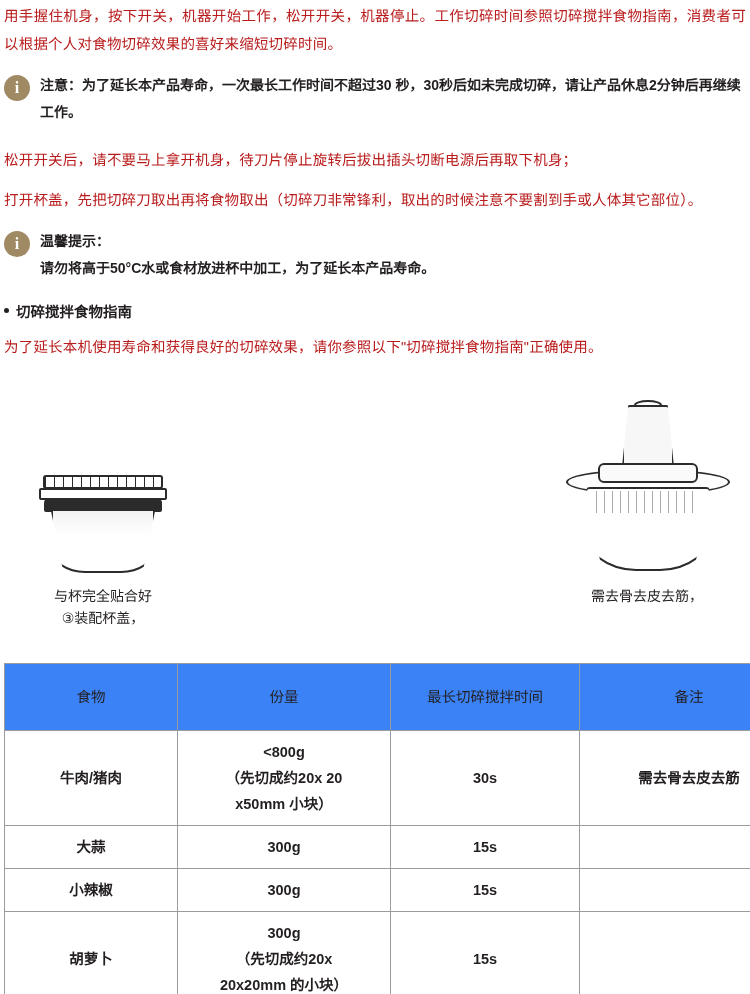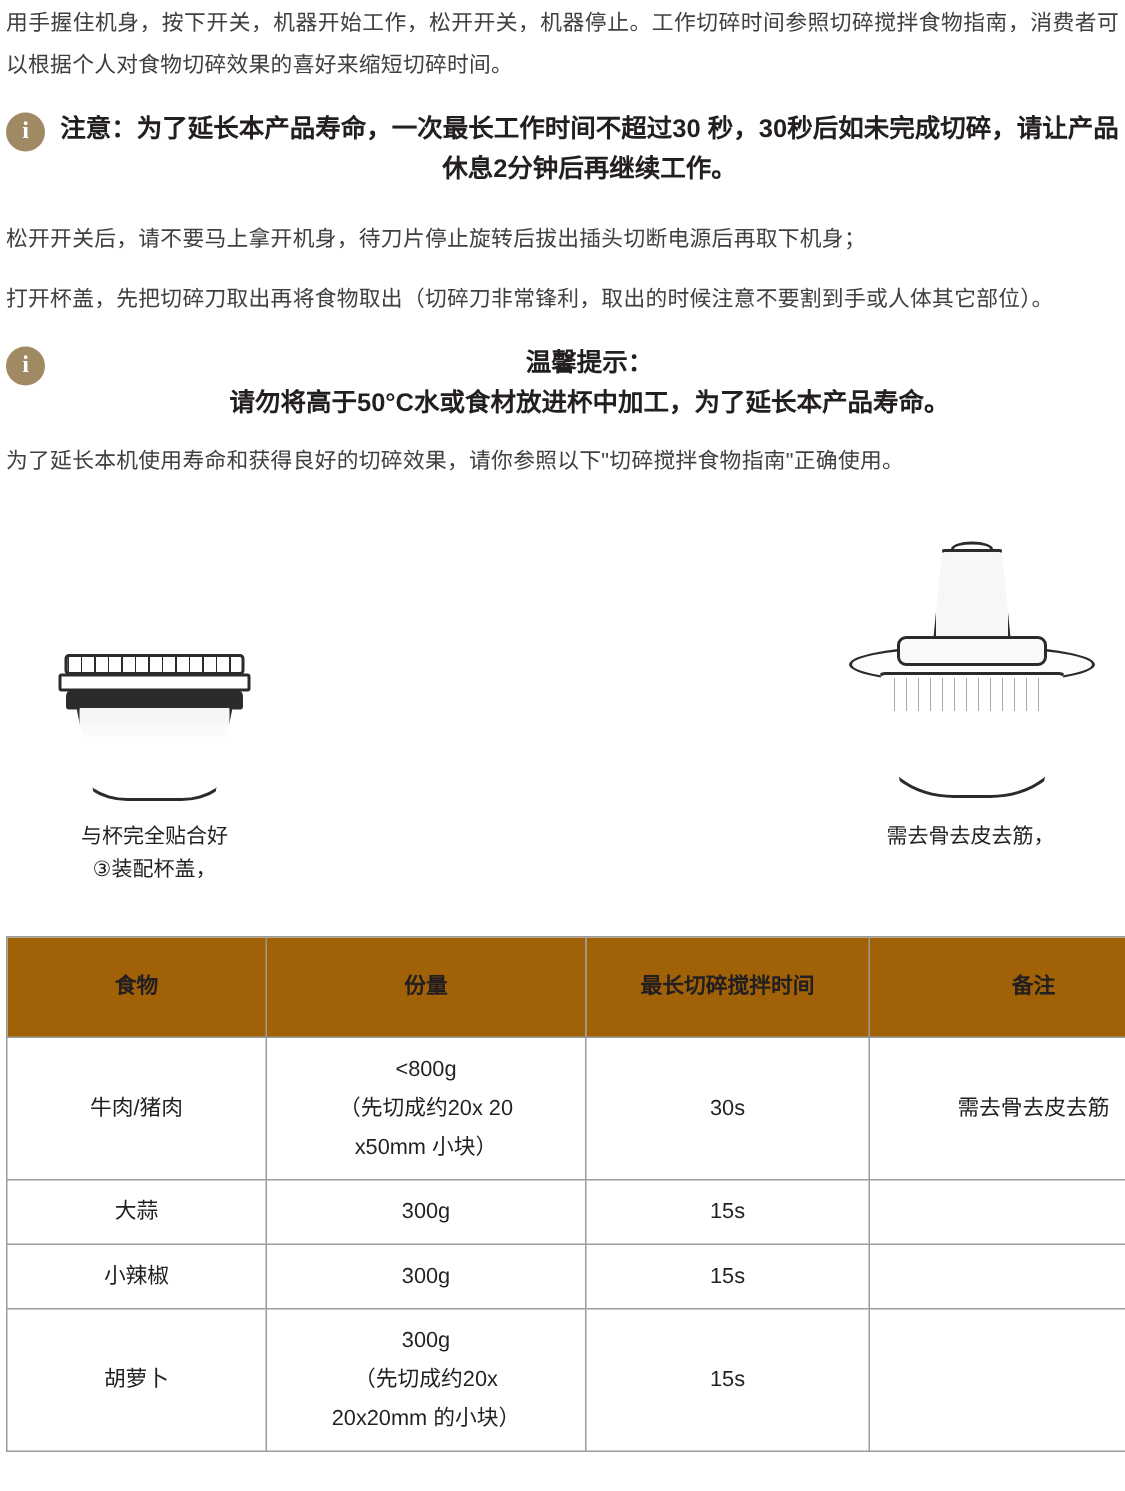--- a/index.html
+++ b/index.html
@@ -16,21 +16,21 @@
   }
   .page {
     position: relative;
     width: 750px;
     box-sizing: border-box;
     padding: 0 0 0 0;
   }
   .para {
     font-size: 14.5px;
     line-height: 28px;
-    color: #404040;
+    color: #b91c1c;
     margin: 0;
     padding: 0 4px 0 4px;
     text-align: justify;
     letter-spacing: 0.2px;
   }
   .block-top {
     padding: 2px 4px 0 4px;
   }
   .note-row {
     display: flex;
@@ -47,26 +47,25 @@
     color: #ffffff;
     font-weight: bold;
     font-size: 16px;
     line-height: 26px;
     text-align: center;
     font-family: "Liberation Serif", "DejaVu Serif", serif;
     margin-right: 10px;
     margin-top: 3px;
   }
   .note-text {
-    font-size: 17px;
+    font-size: 14px;
     line-height: 27px;
     font-weight: bold;
     color: #231f20;
     flex: 1 1 auto;
-    text-align: center;
   }
   .spacer-12 { height: 12px; }
   .spacer-20 { height: 20px; }
 
   .bullet-head {
     display: flex;
     align-items: center;
     margin-top: 18px;
     padding: 0 4px;
   }
@@ -319,27 +318,28 @@
   table.guide th, table.guide td {
     border: 1px solid #9b9b9b;
     text-align: center;
     vertical-align: middle;
     font-size: 14.5px;
     color: #231f20;
     line-height: 26px;
     padding: 8px 6px;
   }
   table.guide thead th {
-    background: #a16207;
-    font-weight: bold;
+    background: #3b82f6;
+    font-weight: normal;
     height: 46px;
     padding: 10px 6px;
   }
   table.guide tbody td {
     background: #ffffff;
+    font-weight: bold;
   }
   .col1 { width: 160px; }
   .col2 { width: 200px; }
   .col3 { width: 176px; }
   .col4 { width: 206px; }
   .multi {
     display: block;
   }
 </style>
 </head>
@@ -363,20 +363,24 @@
   <p class="para">打开杯盖，先把切碎刀取出再将食物取出（切碎刀非常锋利，取出的时候注意不要割到手或人体其它部位）。</p>
 
   <div class="note-row">
     <div class="note-icon">i</div>
     <div class="note-text">
       <div>温馨提示：</div>
       <div>请勿将高于50°C水或食材放进杯中加工，为了延长本产品寿命。</div>
     </div>
   </div>
 
+  <div class="bullet-head">
+    <span class="bullet-dot"></span>
+    <span class="bullet-title">切碎搅拌食物指南</span>
+  </div>
 
   <div class="spacer-12"></div>
 
   <p class="para">为了延长本机使用寿命和获得良好的切碎效果，请你参照以下"切碎搅拌食物指南"正确使用。</p>
 
   <div class="steps">
 
 
 
     <div class="step">

